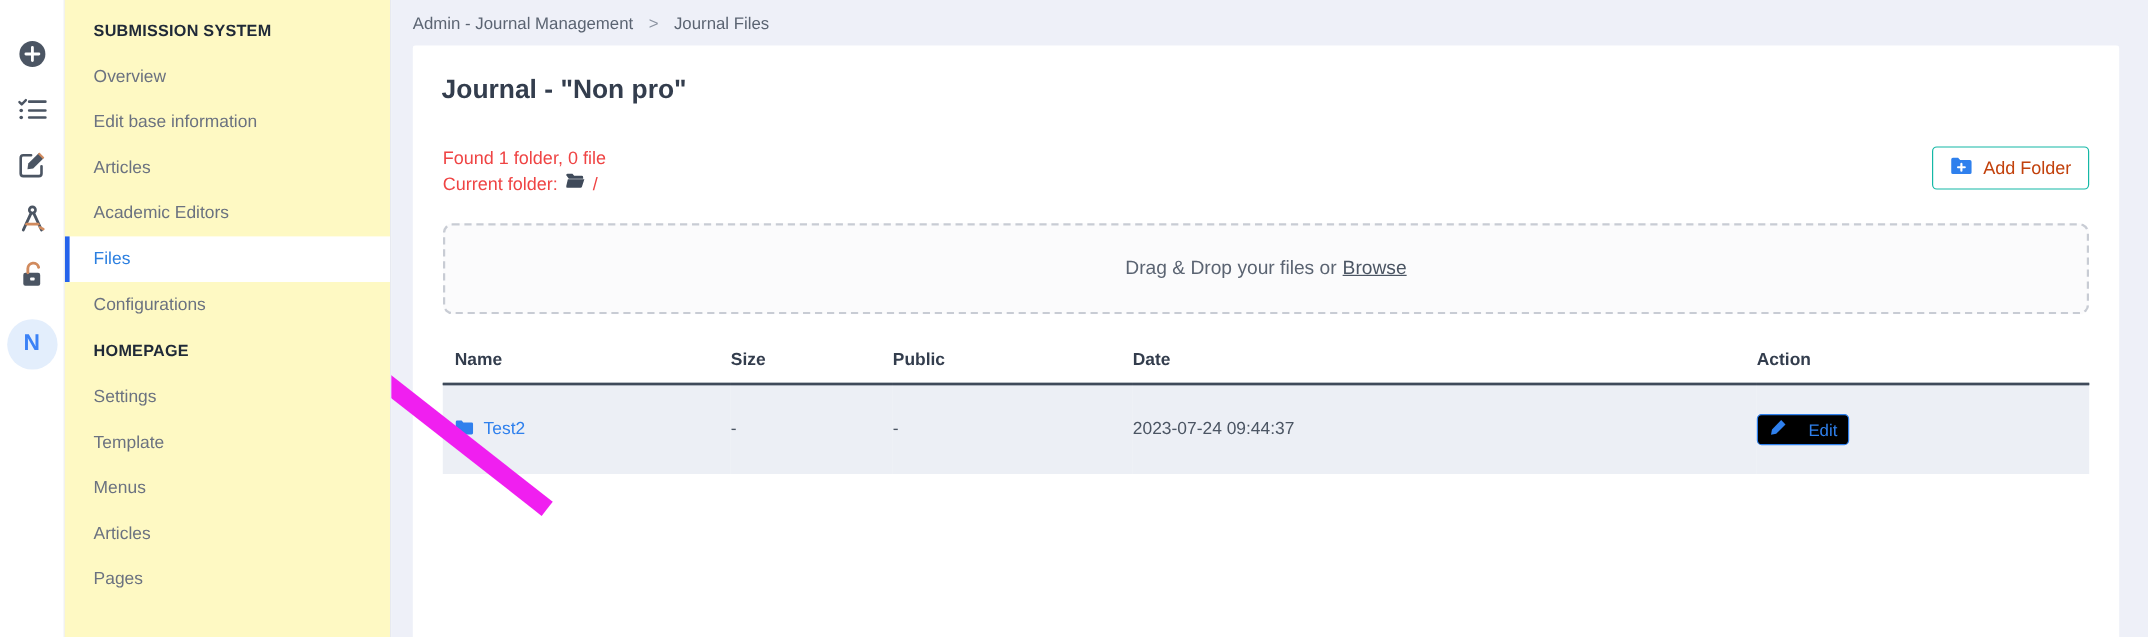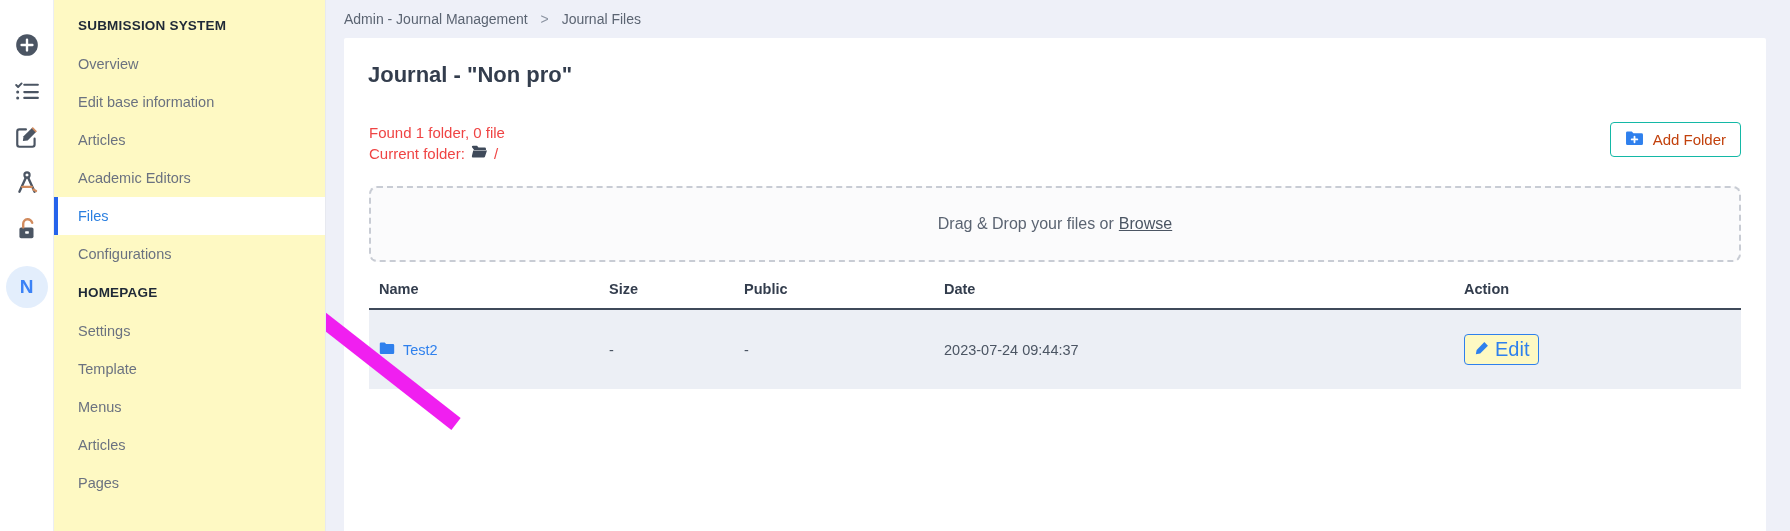--- a/index.html
+++ b/index.html
@@ -108,44 +108,44 @@
     border-radius: 8px;
     background: #fbfbfc;
     height: 76px;
     display: flex; align-items: center; justify-content: center;
     font-size: 16px; color: #5b6472;
     cursor: pointer;
   }
   #dropzone .browse { text-decoration: underline; margin-left: 5px; color: #4b5563; cursor: pointer; }
 
   
-  table { width: 100%; border-collapse: collapse; margin-top: 19px; }
+  table { width: 100%; border-collapse: collapse; margin-top: 30px; }
   th {
     text-align: left;
     font-size: 14.5px; font-weight: 700; color: #333d4d;
     padding: 0 0 11px 0;
     border-bottom: 2px solid #3f4a5a;
   }
   td {
     font-size: 14.5px; color: #4b5563;
     padding: 24px 0;
     background: #eceff5;
   }
   .col-name   { width: 240px; padding-left: 10px !important; }
   .col-size   { width: 135px; }
   .col-public { width: 200px; }
   .col-date   { width: 520px; }
   .col-action { }
   td.col-name { display: table-cell; }
   .fname { color: #2f80ed; display: inline-flex; align-items: center; gap: 8px; cursor: pointer; }
   .btn-edit {
-    border: 1px solid #2f80ed; color: #2f80ed; background: #fef9c3;
-    border-radius: 4px; font-size: 20px;
+    border: 1px solid #2f80ed; color: #2f80ed; background: #000000;
+    border-radius: 4px; font-size: 14px;
     padding: 3px 9px;
-    display: inline-flex; align-items: center; gap: 6px;
+    display: inline-flex; align-items: center; gap: 18px;
     cursor: pointer;
     font-family: "Liberation Sans", sans-serif;
   }
 
   
   #annotation-arrow {
     position: absolute; left: 0; top: 0;
     width: 1790px; height: 531px;
     pointer-events: none;
     z-index: 50;

